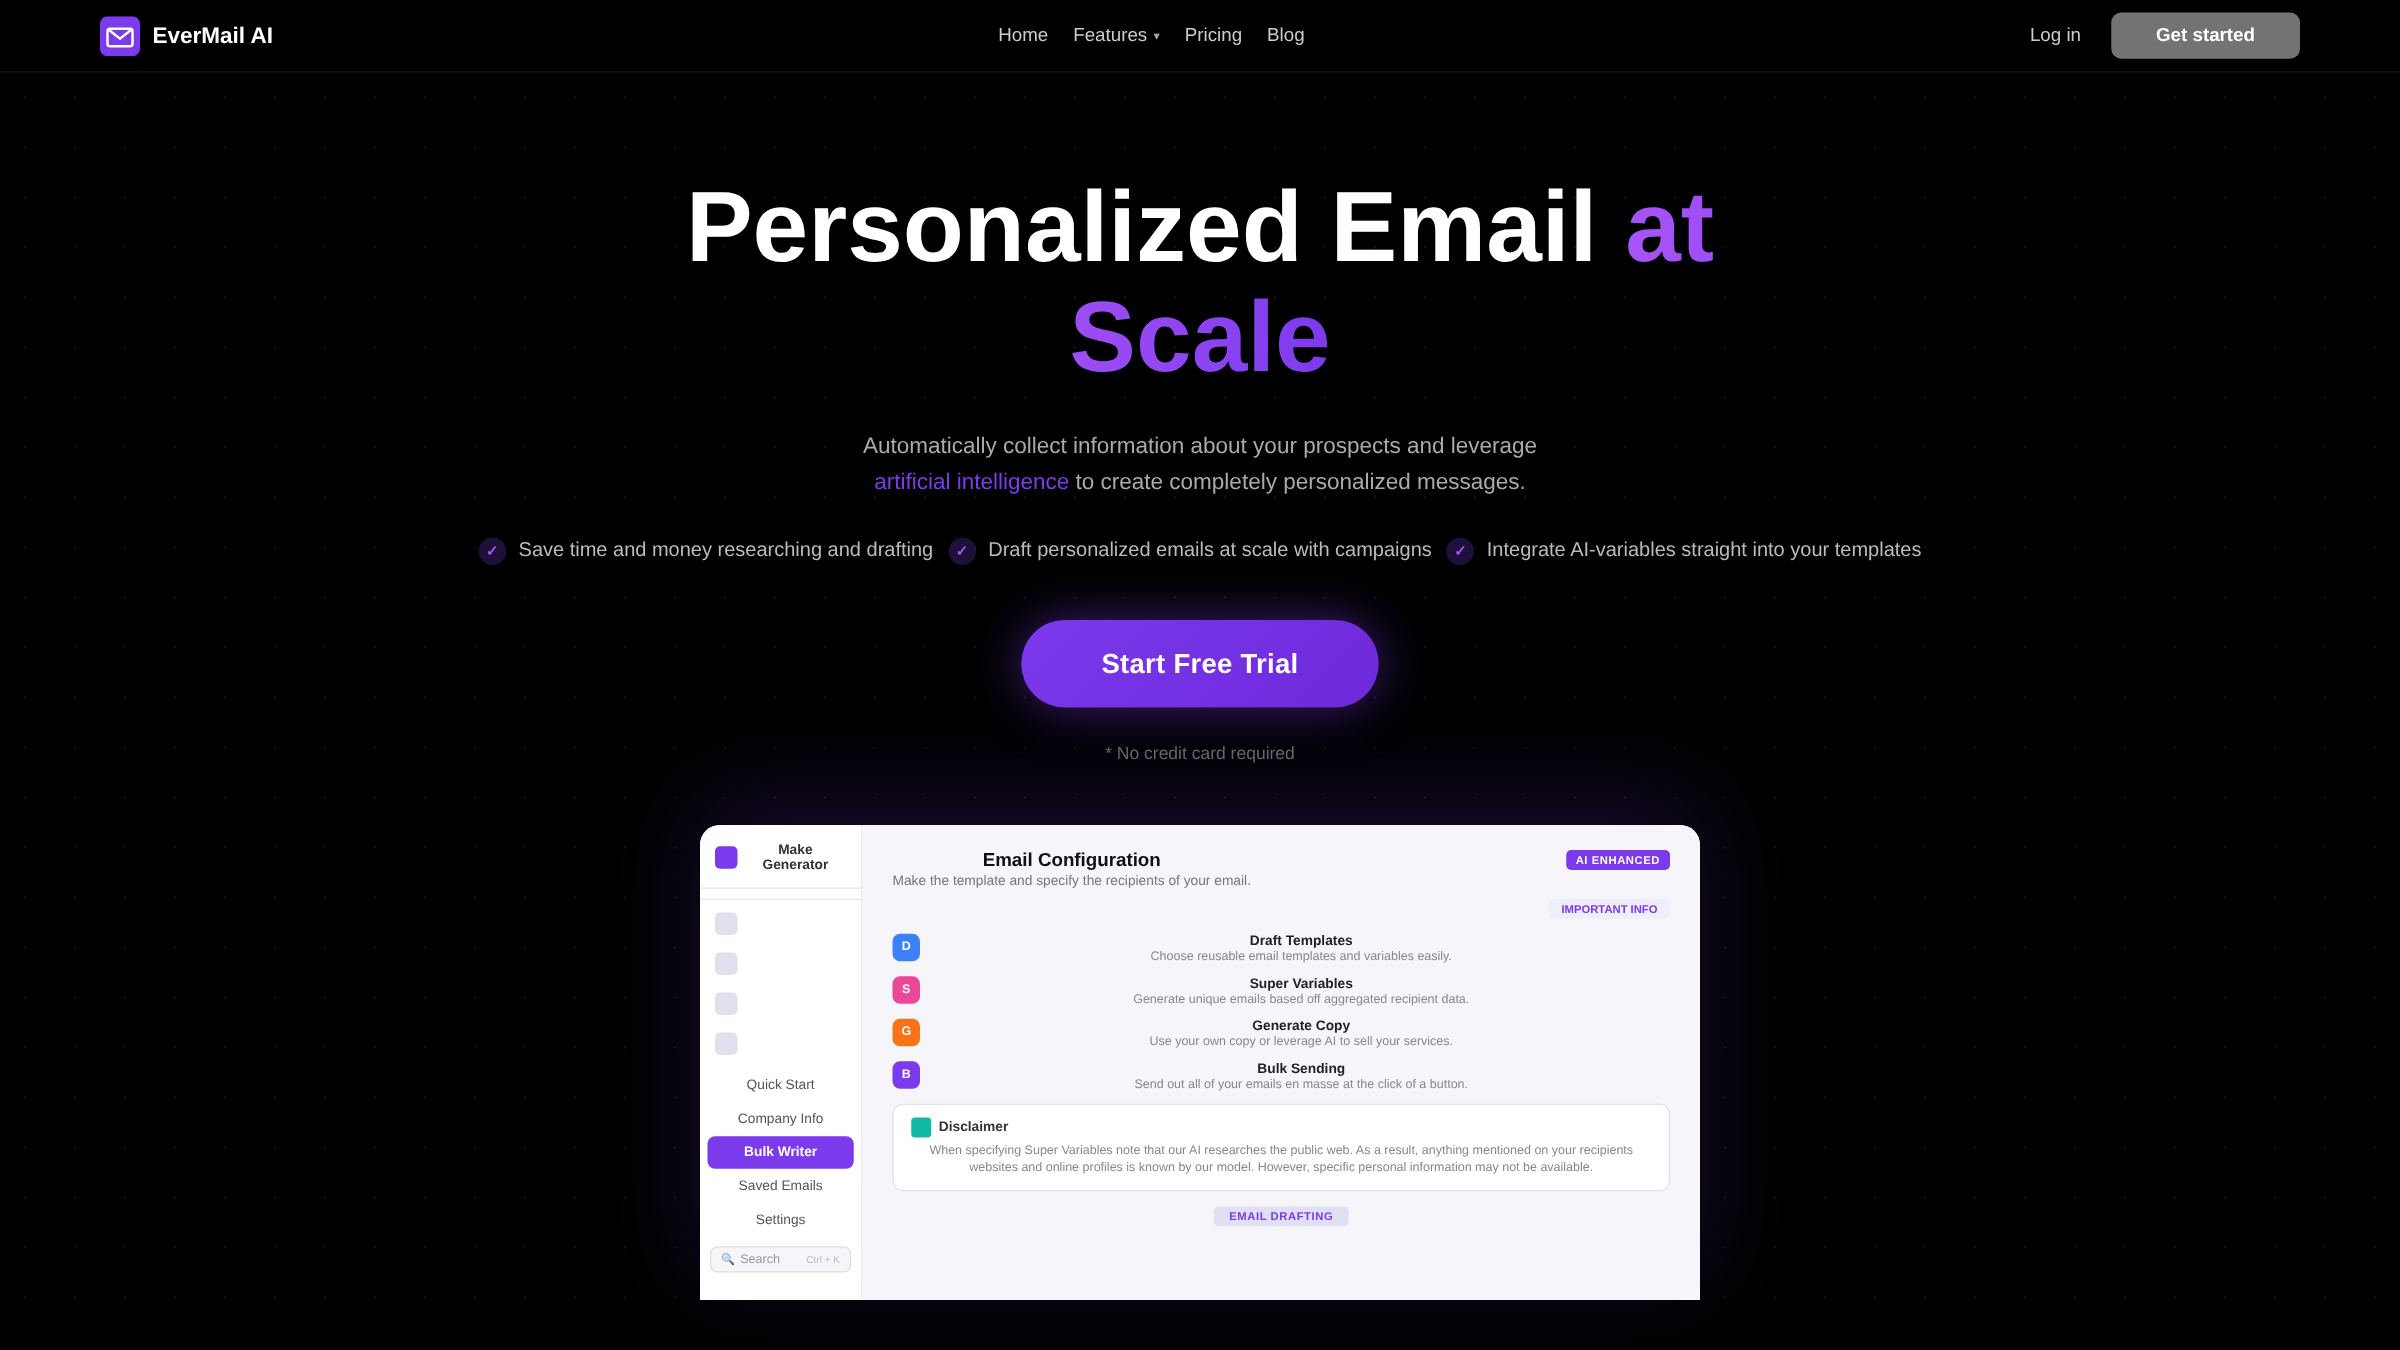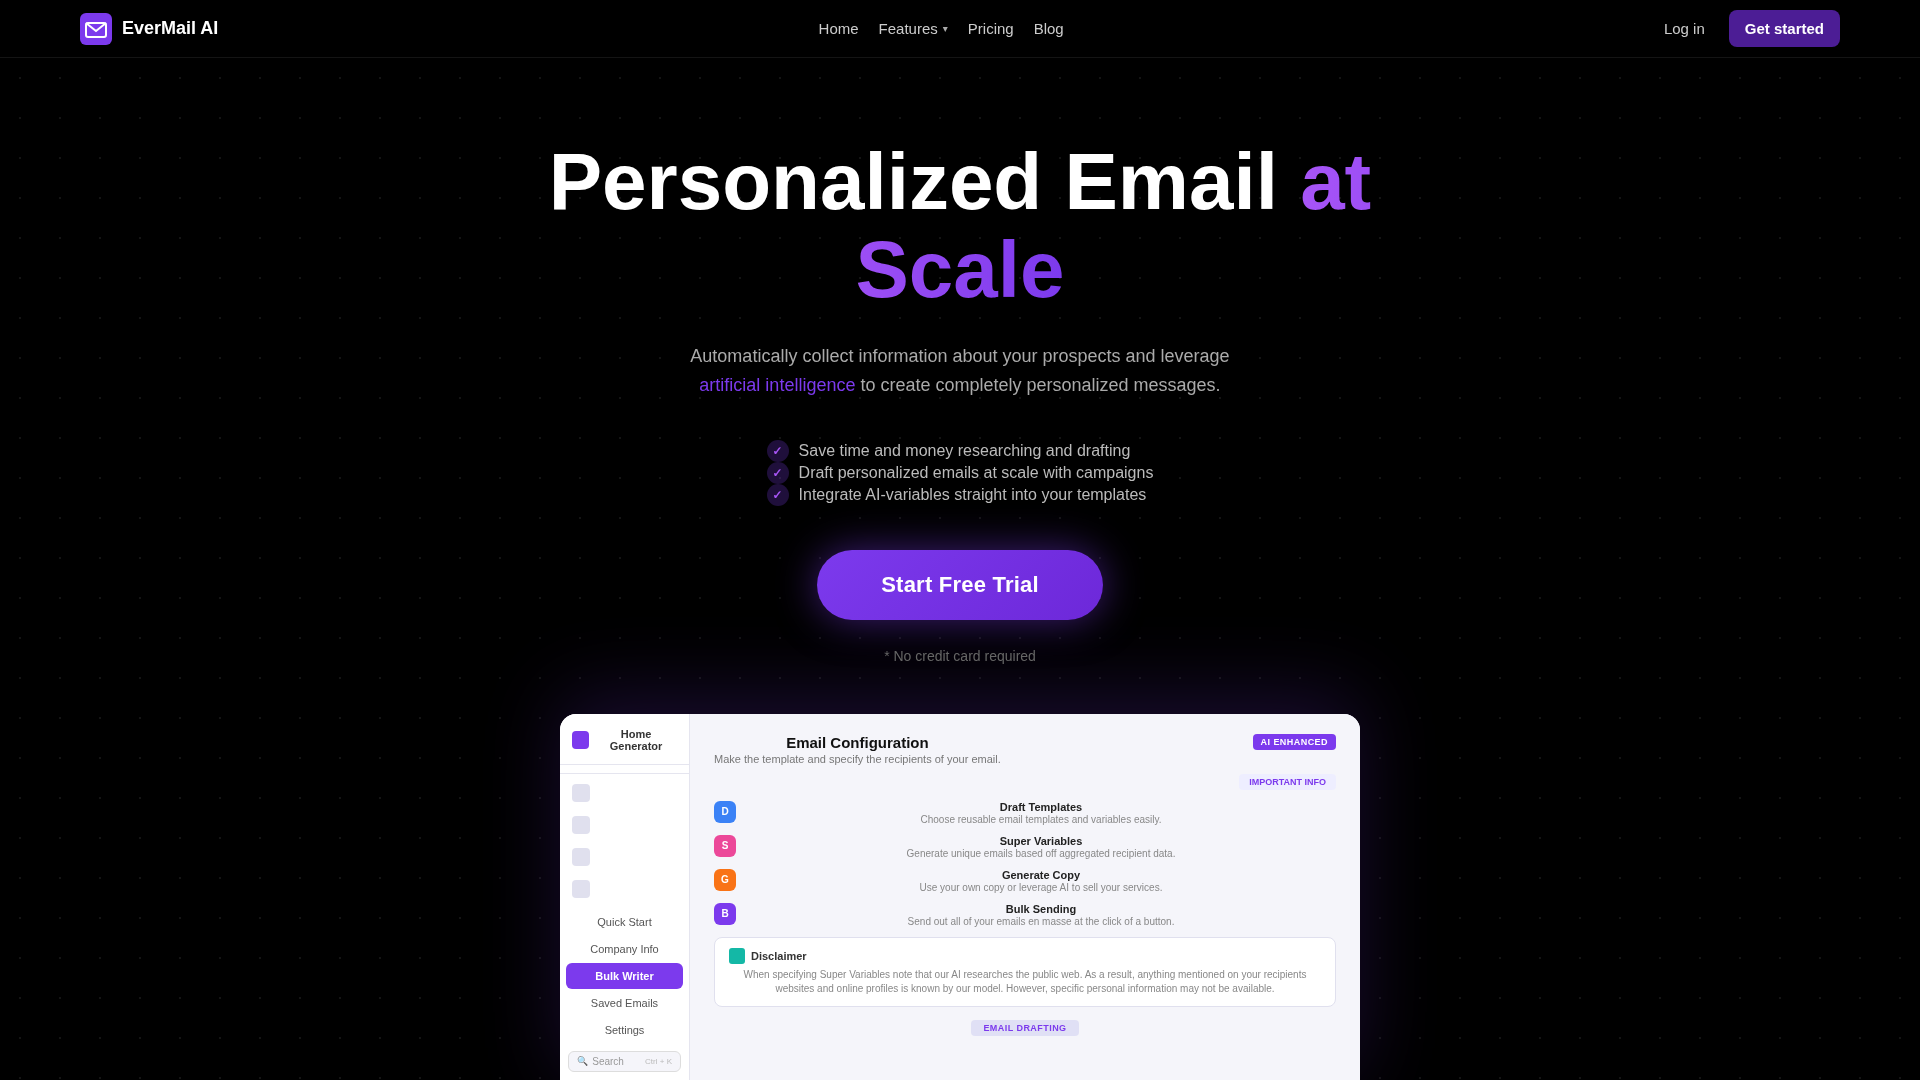--- a/index.html
+++ b/index.html
@@ -60,25 +60,25 @@
       display: flex;
       align-items: center;
       gap: 24px;
     }
     .nav-login {
       color: #ccc;
       text-decoration: none;
       font-size: 15px;
     }
     .nav-cta {
-      background: #4c1d95;
+      background: #737373;
       color: #fff;
       border: none;
       border-radius: 8px;
-      padding: 10px 16px;
+      padding: 10px 36px;
       font-size: 15px;
       font-weight: 600;
       cursor: pointer;
     }
 
     
     .hero {
       display: flex;
       flex-direction: column;
       align-items: center;
@@ -122,23 +122,24 @@
       position: relative;
       z-index: 1;
     }
     .hero-subtitle-link {
       color: #7c3aed;
       text-decoration: none;
     }
 
     .hero-checklist {
       list-style: none;
-      margin-top: 40px;
-      display: flex;
-      flex-direction: column;
+      margin-top: 30px;
+      display: flex;
+      flex-direction: row;
+      gap: 12px;
       position: relative;
       z-index: 1;
     }
     .hero-checklist li {
       display: flex;
       align-items: center;
       gap: 10px;
       color: #bbb;
       font-size: 16px;
     }
@@ -455,21 +456,21 @@
     <button class="hero-cta-btn">Start Free Trial</button>
     <span class="hero-cta-note">* No credit card required</span>
   </div>
 
   <div class="app-preview">
     <div class="app-preview-inner">
 
       <div class="app-sidebar">
         <div class="app-sidebar-header">
           <div class="sidebar-logo-icon"></div>
-          <span class="sidebar-logo-text">Home Generator</span>
+          <span class="sidebar-logo-text">Make Generator</span>
         </div>
         <div class="sidebar-icons">
           <div class="sidebar-icon-dot"></div>
           <div class="sidebar-icon-dot"></div>
           <div class="sidebar-icon-dot"></div>
           <div class="sidebar-icon-dot"></div>
         </div>
         <div class="sidebar-nav-item">Quick Start</div>
         <div class="sidebar-nav-item">Company Info</div>
         <div class="sidebar-nav-item active">Bulk Writer</div>

